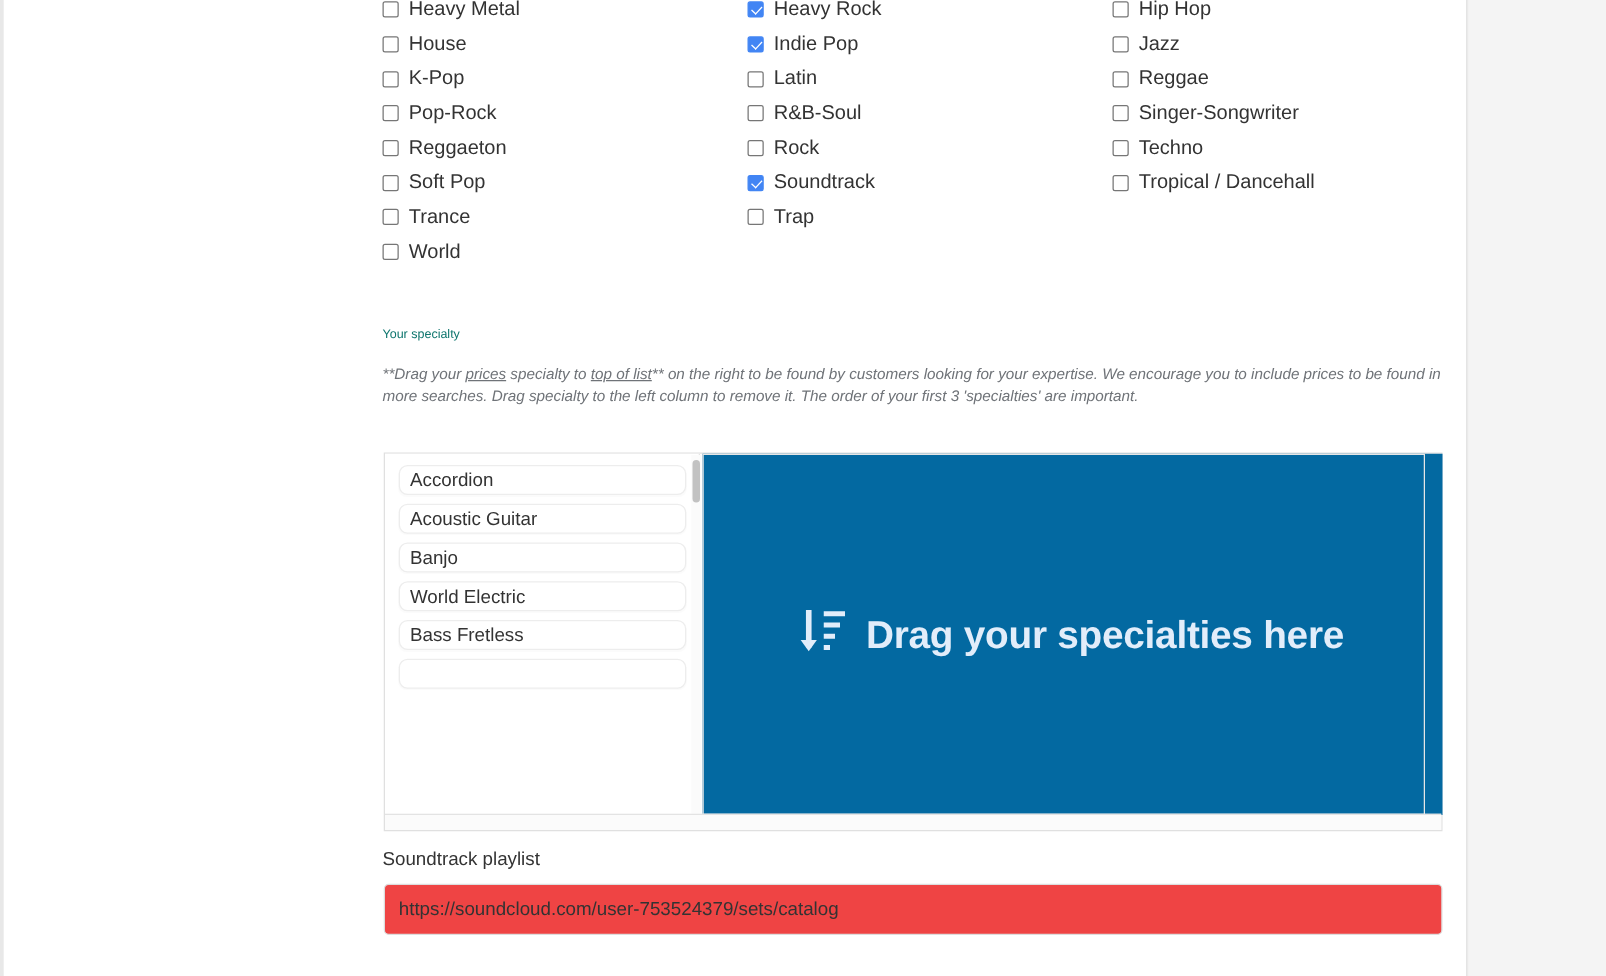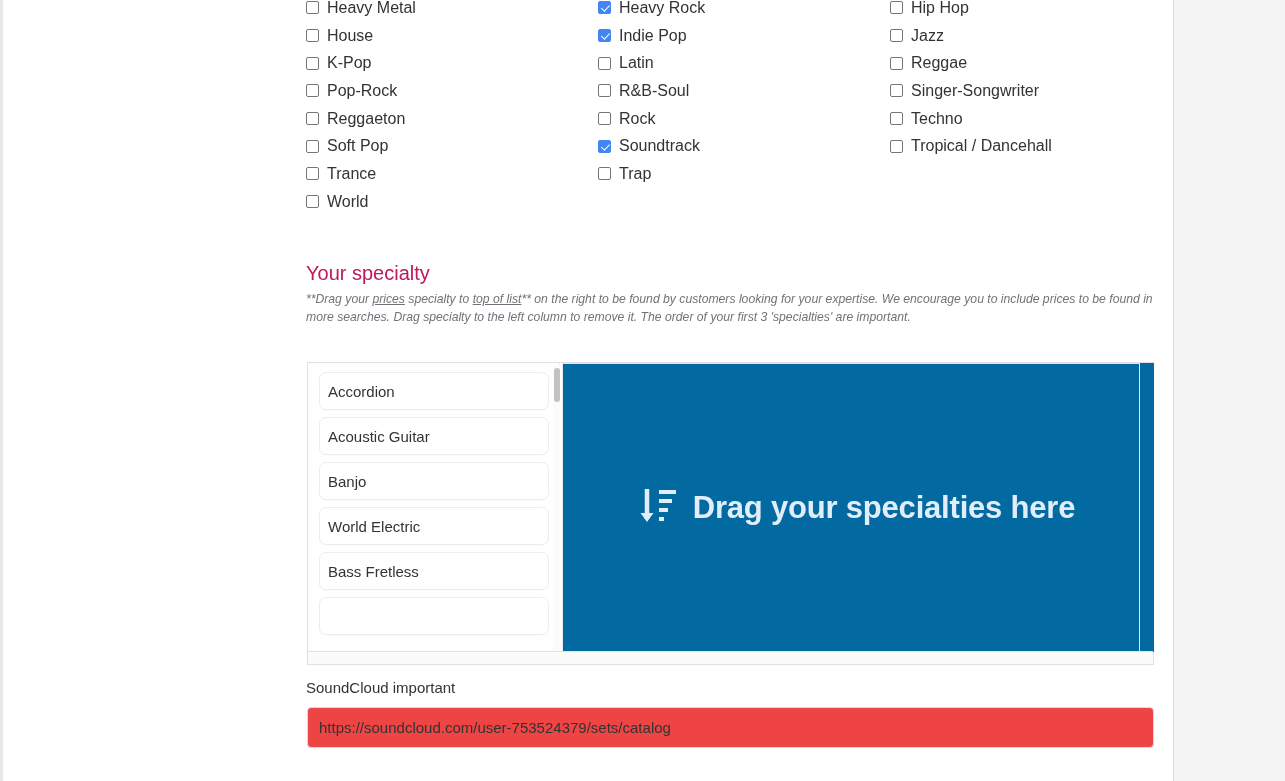--- a/index.html
+++ b/index.html
@@ -73,22 +73,22 @@
   .cb-label {
     font-size: 16px;
     color: #333333;
     line-height: 1;
   }
 
   
   .specialty-title {
     position: absolute;
     left: 306px; top: 262px;
-    font-size: 20px;
-    color: #be185d;
+    font-size: 10px;
+    color: #0f766e;
   }
   .specialty-note {
     position: absolute;
     left: 306px; top: 291px;
     width: 848px;
     font-size: 12.2px;
     font-style: italic;
     color: #6f7378;
     line-height: 17.5px;
     text-align: left;
@@ -110,21 +110,21 @@
     border-right: 1px solid #e3e3e3;
     background: #fff;
     overflow: hidden;
   }
   .drag-left-inner {
     position: absolute;
     left: 0; top: 0; right: 0;
     padding: 9px 10px 0 11px;
   }
   .spec-item {
-    height: 38px;
+    height: 24px;
     border: 1px solid #ededed;
     border-radius: 7px;
     background: #ffffff;
     display: flex;
     align-items: center;
     padding-left: 8px;
     margin-bottom: 7px;
     font-size: 15px;
     color: #333333;
     box-shadow: 0 1px 1px rgba(0,0,0,0.02);
@@ -339,16 +339,16 @@
             </svg>
           </span>
           <span class="dropzone-text">Drag your specialties here</span>
         </div>
       </div>
     </div>
 
     <div class="drag-footer"></div>
   </div>
 
-  <div class="sc-label">SoundCloud important</div>
+  <div class="sc-label">Soundtrack playlist</div>
   <input class="sc-input" type="text" value="https://soundcloud.com/user-753524379/sets/catalog" style="">
 
 </div>
 
 </body></html>

